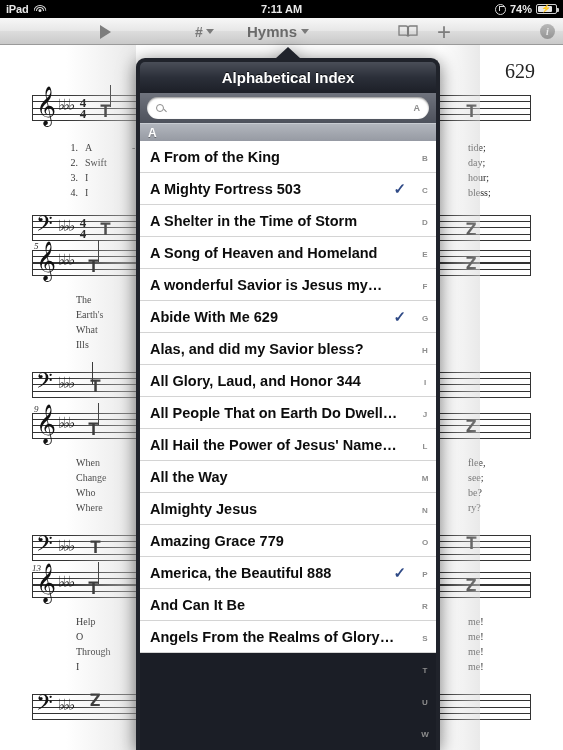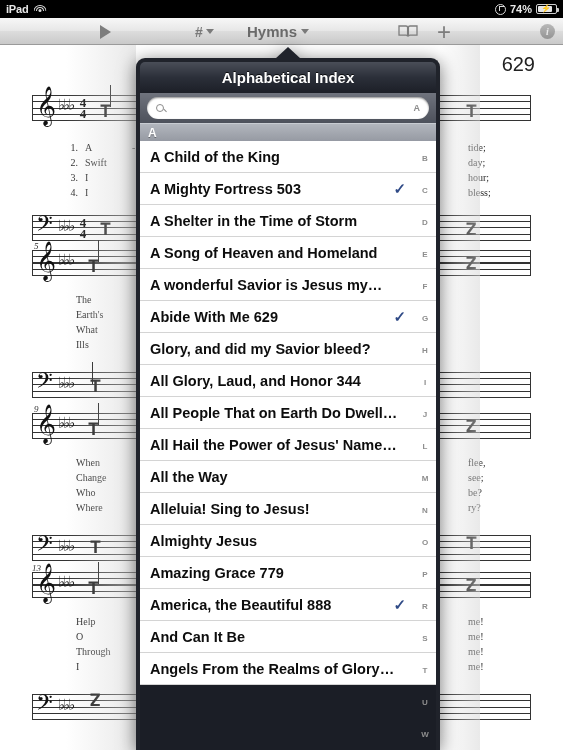--- a/index.html
+++ b/index.html
@@ -101,22 +101,22 @@
   
   .page {
     position:absolute; top:45px; left:0; width:563px; height:705px;
     background:#ffffff; overflow:hidden;
   }
   .hymn-title {
     position:absolute; top:12px; left:0; width:563px; text-align:center;
     font-family:"Liberation Serif", serif; font-size:27px; color:#2a2a2a;
   }
   .hymn-number {
-    position:absolute; top:8px; right:28px;
-    font-family:Liberation Sans, sans-serif; font-size:20px; color:#222;
+    position:absolute; top:15px; right:28px;
+    font-family:Liberation Serif, serif; font-size:20px; color:#222;
   }
 
   .system { position:absolute; left:0; width:563px; }
   .measure-num {
     position:absolute; font-family:"Liberation Serif", serif;
     font-style:italic; font-size:9px; color:#333;
   }
   .staff {
     position:absolute; height:26px; width:100%;
     background:repeating-linear-gradient(to bottom,
@@ -245,20 +245,21 @@
 
 <div class="statusbar">
   <div class="sb-left">
     <span class="sb-ipad">iPad</span>
     <span class="wifi-icon">
         <i></i>
         <i></i>
         <i></i>
       </span>
   </div>
+  <div class="sb-center">7:11 AM</div>
   <div class="sb-right">
     <span class="rot-lock"></span>
     <span class="batt-pct">74%</span>
     <span class="batt">
       <span class="fill" style="width: 74%;"></span>
       <span class="bolt">⚡</span>
     </span>
   </div>
 </div>
 
@@ -458,56 +459,53 @@
         <input class="search-input" type="text" placeholder="" style="">
         <span class="search-a">A</span>
       </div>
     </div>
 
     <div class="sec-header">A</div>
 
     <div class="list-area">
       <div id="rows-container">
           <div class="row">
-            <span class="row-label">A Child of the King</span>
+            <span class="row-label">A From of the King</span>
           </div>
           <div class="row">
             <span class="row-label">A Mighty Fortress 503</span>
             <span class="row-check" style="color: rgb(47, 74, 134);">✓</span>
           </div>
           <div class="row">
             <span class="row-label">A Shelter in the Time of Storm</span>
           </div>
           <div class="row">
             <span class="row-label">A Song of Heaven and Homeland</span>
           </div>
           <div class="row">
             <span class="row-label">A wonderful Savior is Jesus my…</span>
           </div>
           <div class="row">
             <span class="row-label">Abide With Me 629</span>
             <span class="row-check" style="color: rgb(47, 74, 134);">✓</span>
           </div>
           <div class="row">
-            <span class="row-label">Glory, and did my Savior bleed?</span>
+            <span class="row-label">Alas, and did my Savior bless?</span>
           </div>
           <div class="row">
             <span class="row-label">All Glory, Laud, and Honor 344</span>
           </div>
           <div class="row">
             <span class="row-label">All People That on Earth Do Dwell…</span>
           </div>
           <div class="row">
             <span class="row-label">All Hail the Power of Jesus' Name…</span>
           </div>
           <div class="row">
             <span class="row-label">All the Way</span>
-          </div>
-          <div class="row">
-            <span class="row-label">Alleluia! Sing to Jesus!</span>
           </div>
           <div class="row">
             <span class="row-label">Almighty Jesus</span>
           </div>
           <div class="row">
             <span class="row-label">Amazing Grace 779</span>
           </div>
           <div class="row">
             <span class="row-label">America, the Beautiful 888</span>
             <span class="row-check" style="color: rgb(47, 74, 134);">✓</span>

